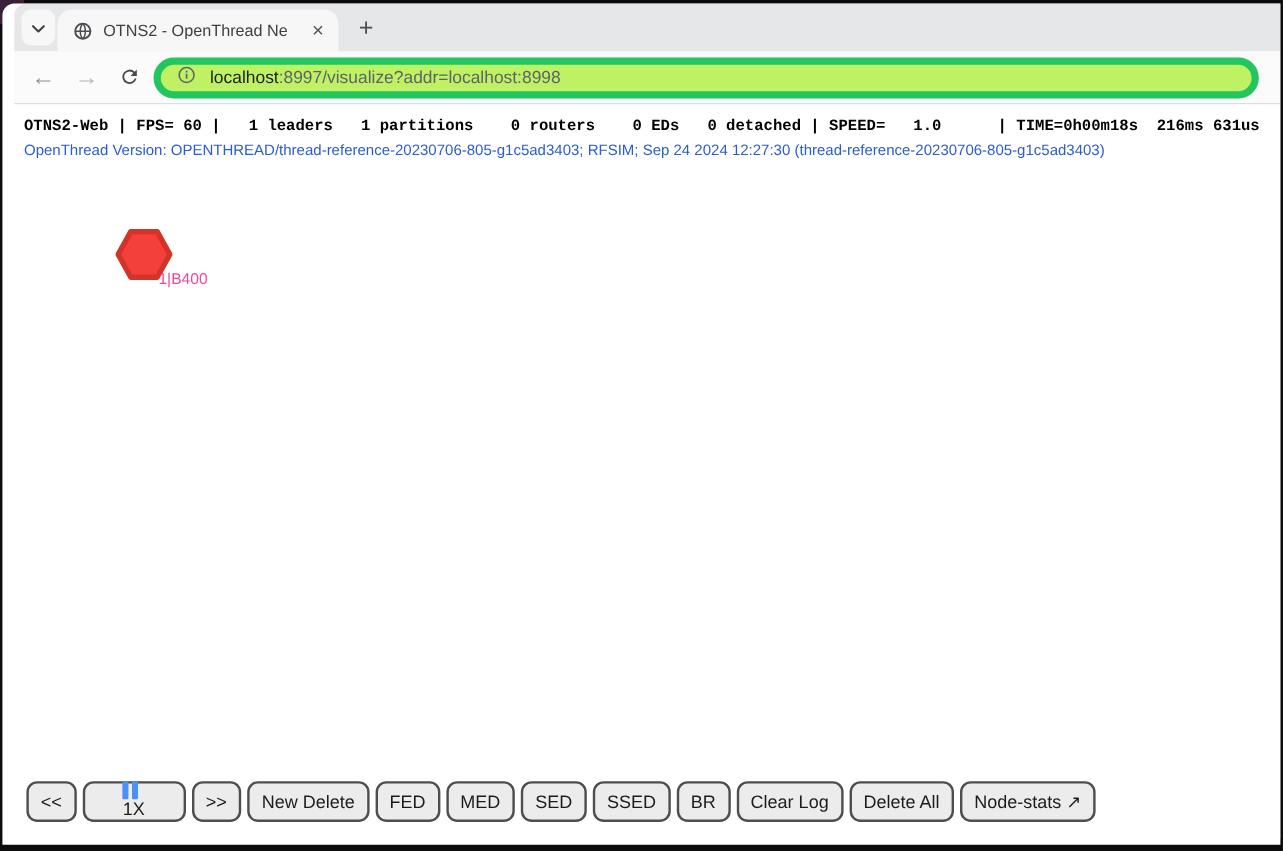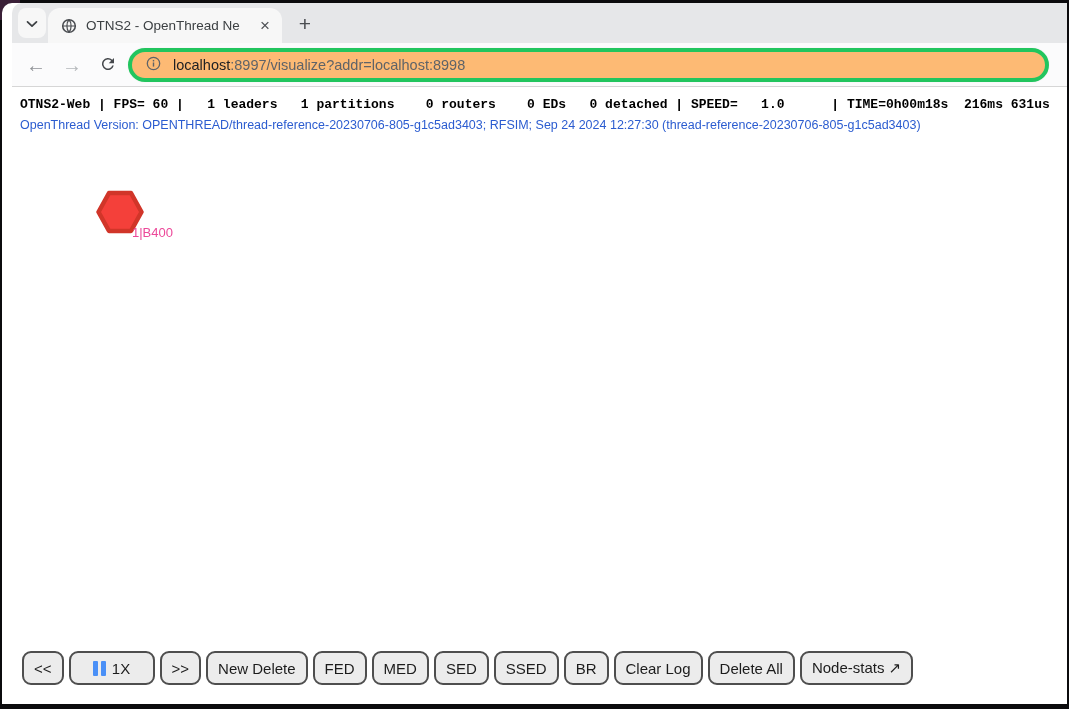--- a/index.html
+++ b/index.html
@@ -26,22 +26,22 @@
   .newtab-btn { position:absolute; left:279px; top:7px; width:28px; height:28px; border:none; background:transparent;
                 border-radius:50%; font-size:21px; line-height:26px; color:#4a4d51; cursor:pointer; }
 
   
   .navbar { position:relative; height:44px; background:#fbfbfc; border-bottom:1px solid #d6d6d6; }
   .nav-icon { position:absolute; top:0; height:44px; width:34px; display:flex; align-items:center; justify-content:center;
               background:transparent; border:none; cursor:pointer; }
   .back-btn   { left:7px;  font-size:20px; color:#8f9296; }
   .fwd-btn    { left:43px; font-size:20px; color:#b4b7ba; }
   .reload-btn { left:79px; }
-  .omnibox { position:absolute; left:116px; top:5px; height:34px; right:18px; background:#fdba74;
-             border:4px solid #22c55e; border-radius:17px; display:flex; align-items:center; padding:0 14px;
+  .omnibox { position:absolute; left:116px; top:5px; height:34px; right:18px; background:#bef264;
+             border:6px solid #22c55e; border-radius:17px; display:flex; align-items:center; padding:0 14px;
              box-shadow:0 0 2px rgba(0,0,0,0.06); }
   .url-text { margin-left:12px; font-size:14.5px; white-space:nowrap; }
   .url-host { color:#202124; }
   .url-rest { color:#5f6368; }
 
   
   .content { position:relative; height:612px; background:#ffffff; }
   .status-line { position:absolute; left:8px; top:10px; font-family:Liberation Mono, monospace;
                  font-weight:bold; font-size:13px; color:#000; white-space:pre; }
   .version-line { position:absolute; left:8px; top:31px; font-size:12.5px; color:#2b5cd0; white-space:nowrap; }
@@ -49,21 +49,21 @@
   .node { position:absolute; left:84px; top:103px; width:48px; height:44px; }
   .node svg { display:block; }
   .node-hex { stroke:#d13529; stroke-width:4.5; stroke-linejoin:round; }
   .node-label { position:absolute; left:120px; top:138px; font-size:13px; color:#ec4899; white-space:nowrap; }
 
   
   .actionbar { position:absolute; left:20px; bottom:19px; display:flex; gap:5px; align-items:stretch; }
   .act-btn { height:34px; background:#ececec; border:2px solid #4e4e4e; border-radius:9px;
              font-family:"Liberation Sans",sans-serif; font-size:15px; color:#1c1c1c;
              display:flex; align-items:center; justify-content:center; padding:0 10px; cursor:pointer; white-space:nowrap; }
-  .act-btn.speed { min-width:86px; justify-content:center; padding-left:10px; }
+  .act-btn.speed { min-width:86px; justify-content:flex-end; padding-left:10px;flex-direction:column; }
   .pause-icon { display:inline-flex; gap:3px; margin-right:6px; }
   .pause-icon i { display:block; width:5px; height:15px; background:#4a90f7; border-radius:1px; }
 </style>
 </head>
 <body>
 
 <div class="frame">
   <div class="desktop-corner"></div>
 
   <div class="window">

